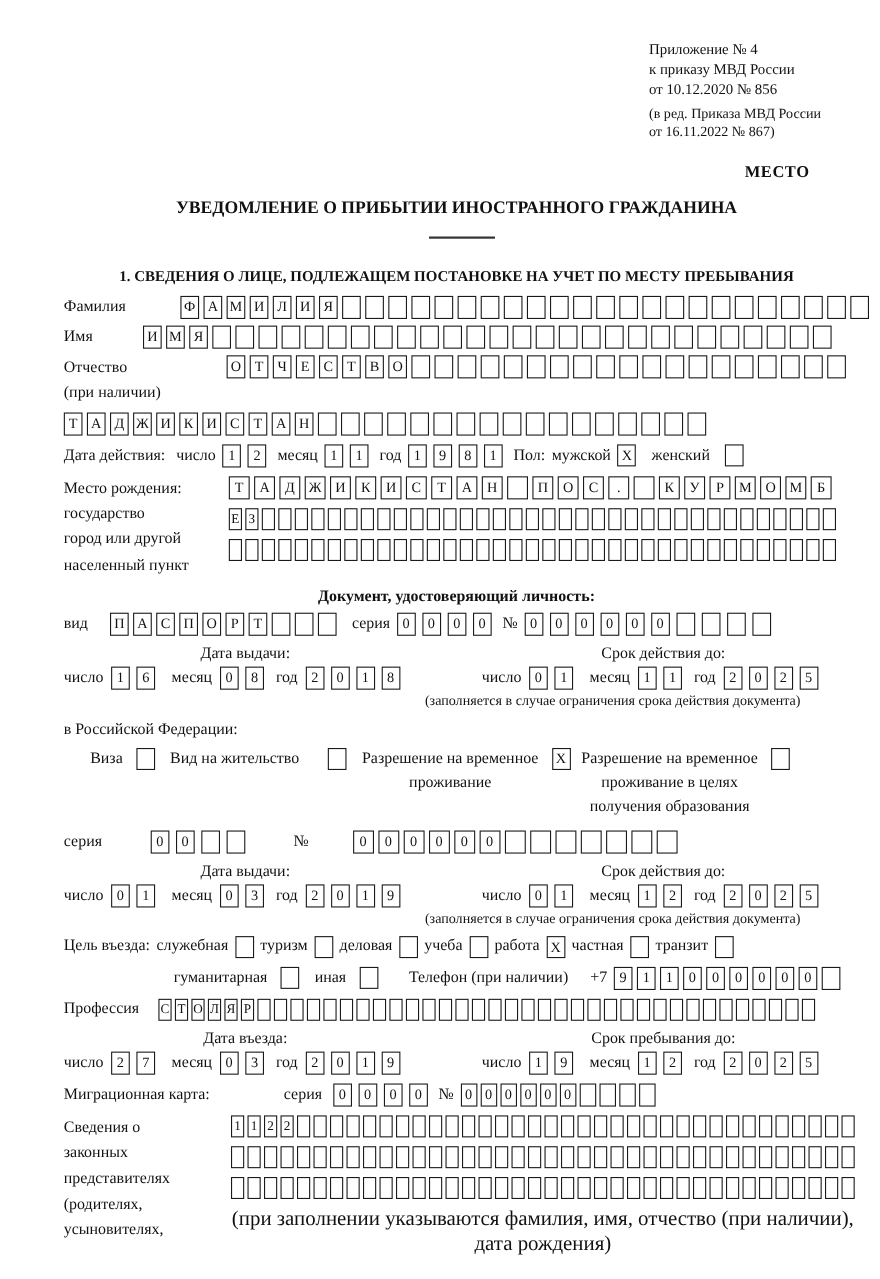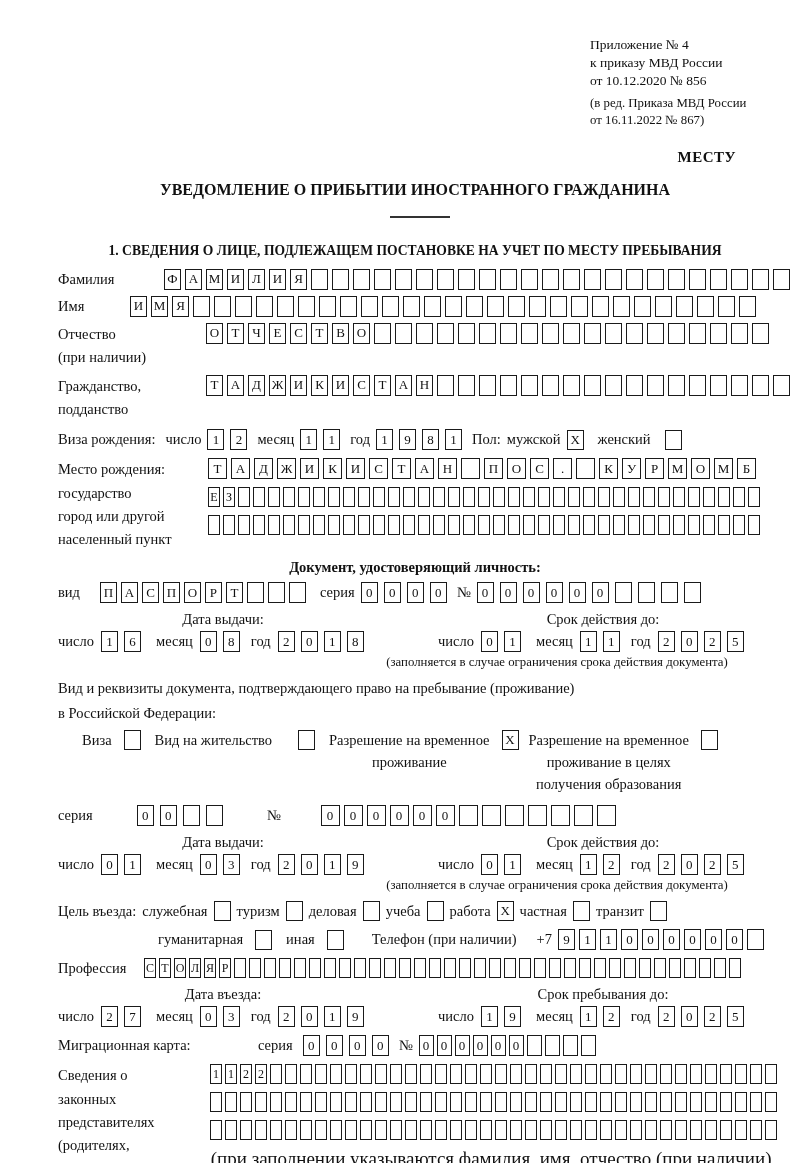--- a/index.html
+++ b/index.html
@@ -71,21 +71,21 @@
   <div class="hdr-right">
     <div>Приложение № 4</div>
     <div>к приказу МВД России</div>
     <div>от 10.12.2020 № 856</div>
     <div class="hdr-amend">
       <div>(в ред. Приказа МВД России</div>
       <div>от 16.11.2022 № 867)</div>
     </div>
   </div>
 
-  <div class="forma">МЕСТУ</div>
+  <div class="forma">МЕСТО</div>
 
   <div class="title">
     <div>УВЕДОМЛЕНИЕ О ПРИБЫТИИ ИНОСТРАННОГО ГРАЖДАНИНА</div>
     <div><span class="blank-line"></span></div>
   </div>
 
   <div class="sec1">1. СВЕДЕНИЯ О ЛИЦЕ, ПОДЛЕЖАЩЕМ ПОСТАНОВКЕ НА УЧЕТ ПО МЕСТУ ПРЕБЫВАНИЯ</div>
 
   <div class="row mt10">
     <span class="lbl w72">Фамилия</span>
@@ -189,24 +189,20 @@
         <span class="cell"></span>
         <span class="cell"></span>
         <span class="cell"></span>
         <span class="cell"></span>
         <span class="cell"></span>
         <span class="cell"></span>
       </span>
   </div>
 
   <div class="row rowtop">
-    <span class="lbl w148 stack">
-      <div>Гражданство,</div>
-      <div>подданство</div>
-    </span>
     <span class="boxes">
         <span class="cell">Т</span>
         <span class="cell">А</span>
         <span class="cell">Д</span>
         <span class="cell">Ж</span>
         <span class="cell">И</span>
         <span class="cell">К</span>
         <span class="cell">И</span>
         <span class="cell">С</span>
         <span class="cell">Т</span>
@@ -226,21 +222,21 @@
         <span class="cell"></span>
         <span class="cell"></span>
         <span class="cell"></span>
         <span class="cell"></span>
         <span class="cell"></span>
         <span class="cell"></span>
       </span>
   </div>
 
   <div class="row mt8">
-    <span class="lbl">Виза рождения:</span>
+    <span class="lbl">Дата действия:</span>
     <span class="gap10">число</span>
     <span class="boxes dates gap6">
         <span class="cell">1</span>
         <span class="cell">2</span>
       </span>
     <span class="gap10">месяц</span>
     <span class="boxes dates gap6">
         <span class="cell">1</span>
         <span class="cell">1</span>
       </span>
@@ -453,21 +449,20 @@
             <span class="cell">0</span>
             <span class="cell">2</span>
             <span class="cell">5</span>
           </span>
       </div>
     </div>
   </div>
   <div class="note">(заполняется в случае ограничения срока действия документа)</div>
 
   <div class="mt10">
-    <div>Вид и реквизиты документа, подтверждающего право на пребывание (проживание)</div>
     <div class="mt8">в Российской Федерации:</div>
   </div>
 
   <div class="row rowtop mt8">
     <span class="opt">
       <span class="opt-text">Виза</span>
       <span class="chk"></span>
     </span>
     <span class="opt gap14">
       <span class="opt-text">Вид на жительство</span>

